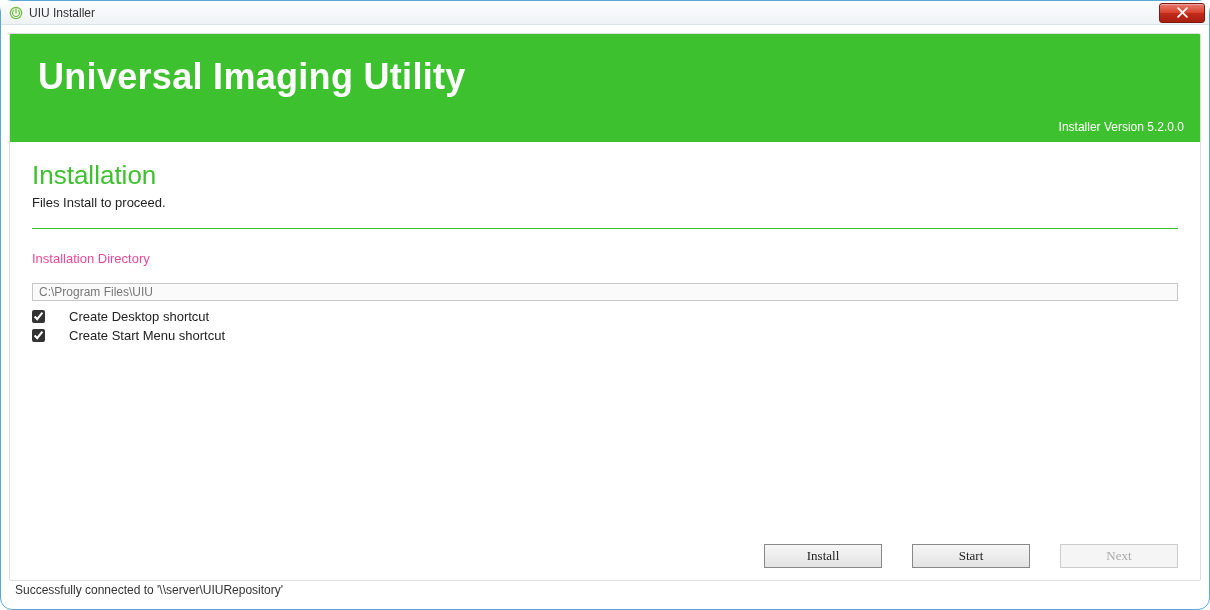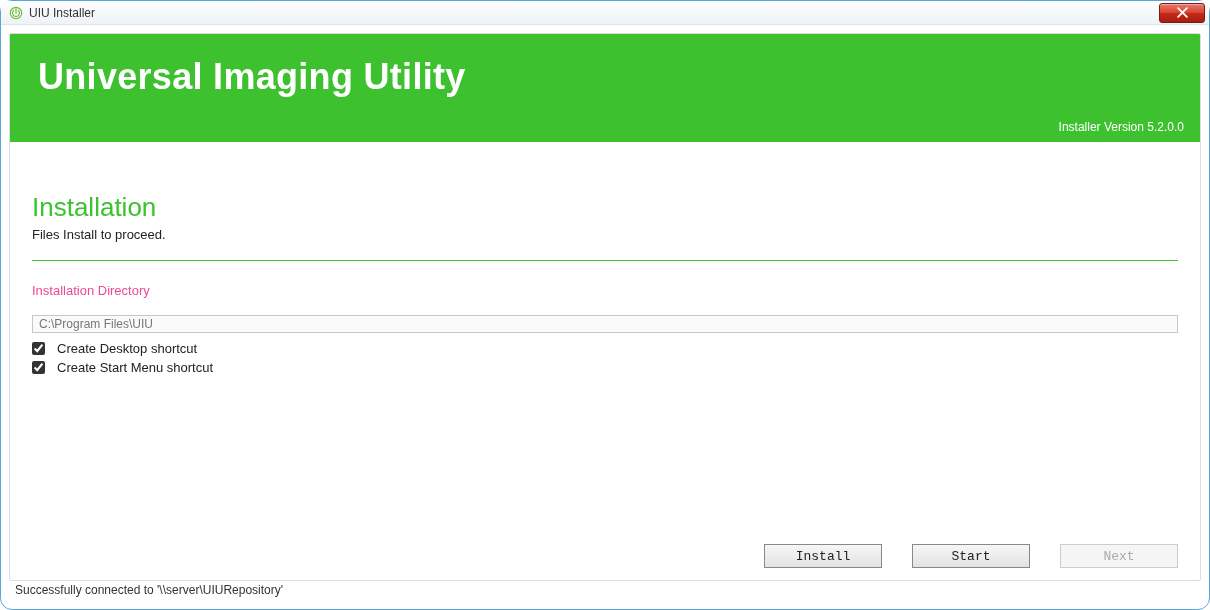--- a/index.html
+++ b/index.html
@@ -101,21 +101,20 @@
     .stage {
       flex: 1;
       padding: 18px 22px 0 22px;
       position: relative;
     }
     .section-title {
       color: #3ec12e;
       font-size: 26px;
       font-weight: 400;
       margin-bottom: 4px;
-      margin-top: 32px;
     }
     .section-sub {
       font-size: 13px;
       color: #222;
       margin-bottom: 18px;
     }
     .hr-green {
       border: none;
       border-top: 1.5px solid #3ec12e;
       margin-bottom: 22px;
@@ -134,21 +133,21 @@
       font-size: 12px;
       padding: 0 6px;
       font-family: inherit;
     }
     .checks {
       margin-top: 6px;
     }
     .check-row {
       display: flex;
       align-items: center;
-      gap: 12px;
+      gap: 24px;
       font-size: 13px;
       color: #222;
       height: 18px;
       margin-bottom: 1px;
     }
     .check-row input[type=checkbox] {
       width: 13px;
       height: 13px;
       accent-color: #333;
       cursor: pointer;
@@ -157,21 +156,21 @@
       position: absolute;
       right: 22px;
       bottom: 12px;
       display: flex;
       gap: 30px;
     }
     .btn {
       width: 118px;
       height: 24px;
       font-size: 13px;
-      font-family: Liberation Mono, monospace;
+      font-family: Liberation Serif, serif;
       border: 1px solid #888;
       background: linear-gradient(to bottom, #f6f6f6, #e3e3e3);
       cursor: pointer;
       color: #222;
     }
     .btn:disabled {
       color: #aaa;
       border-color: #ccc;
       background: #f5f5f5;
       cursor: default;

